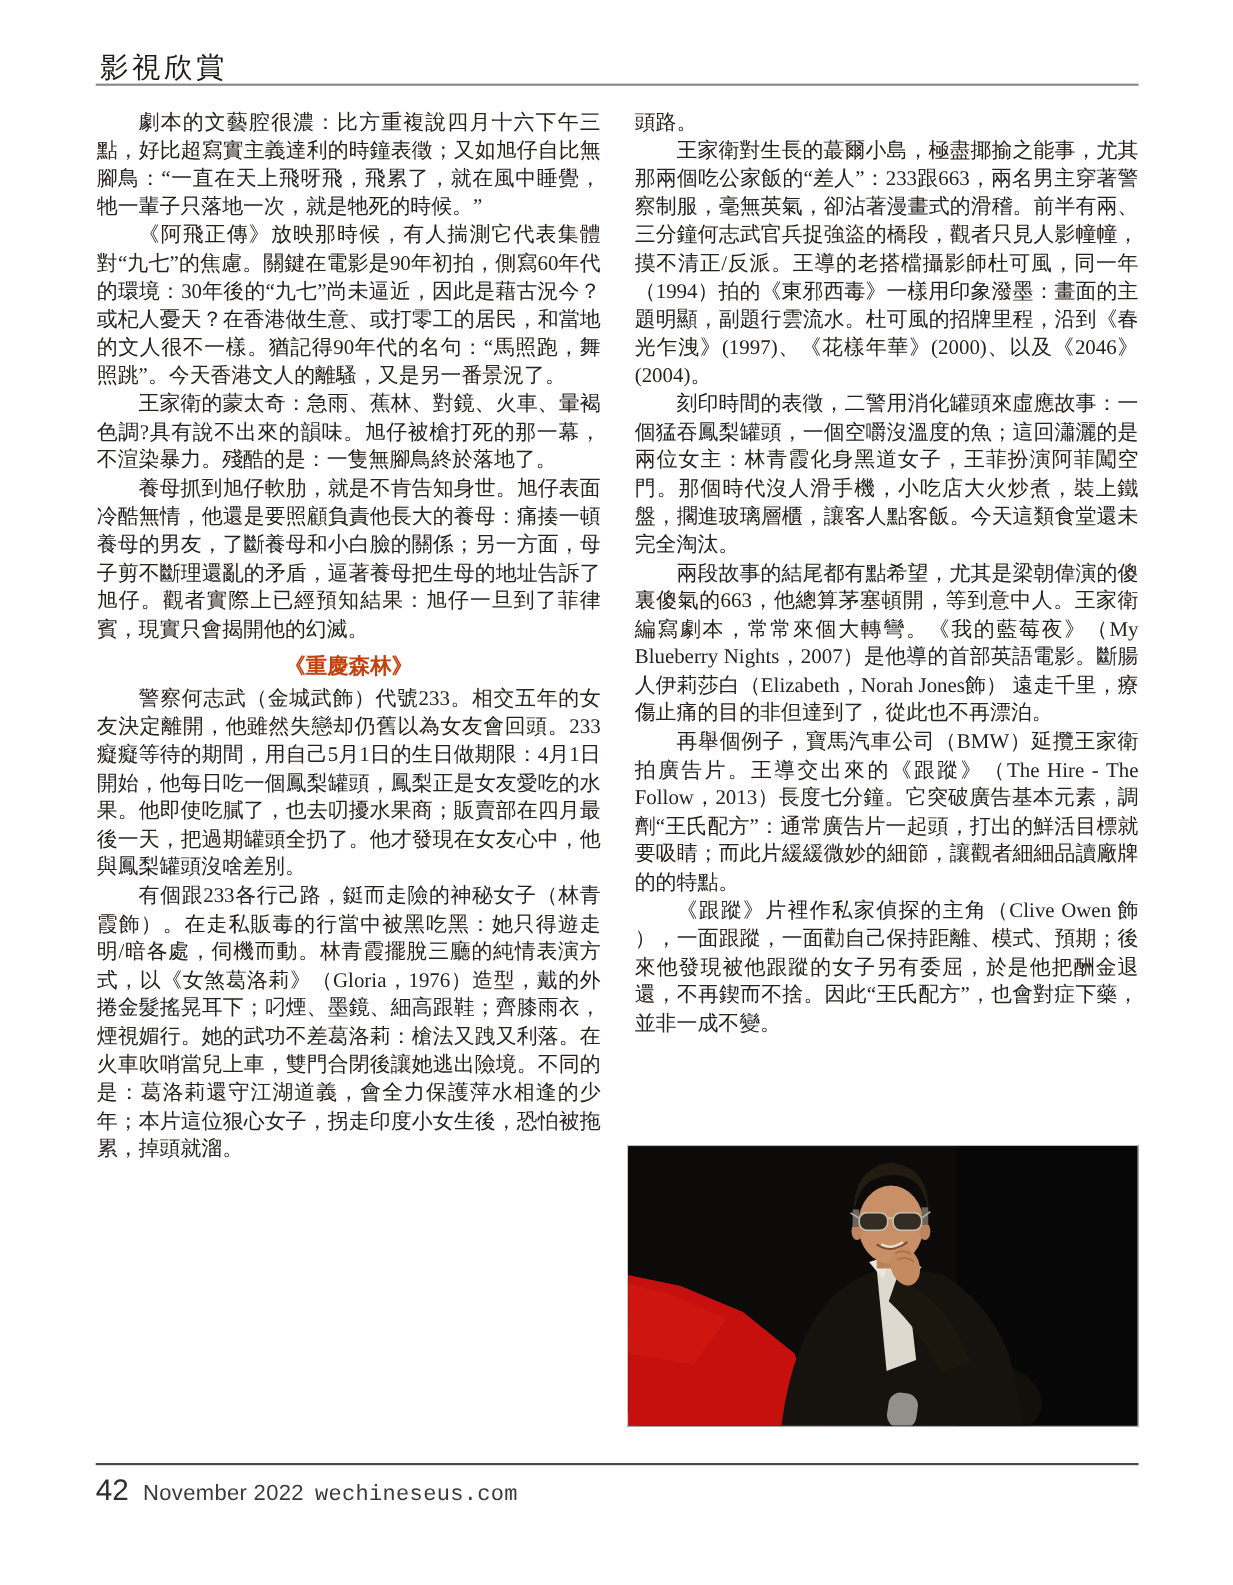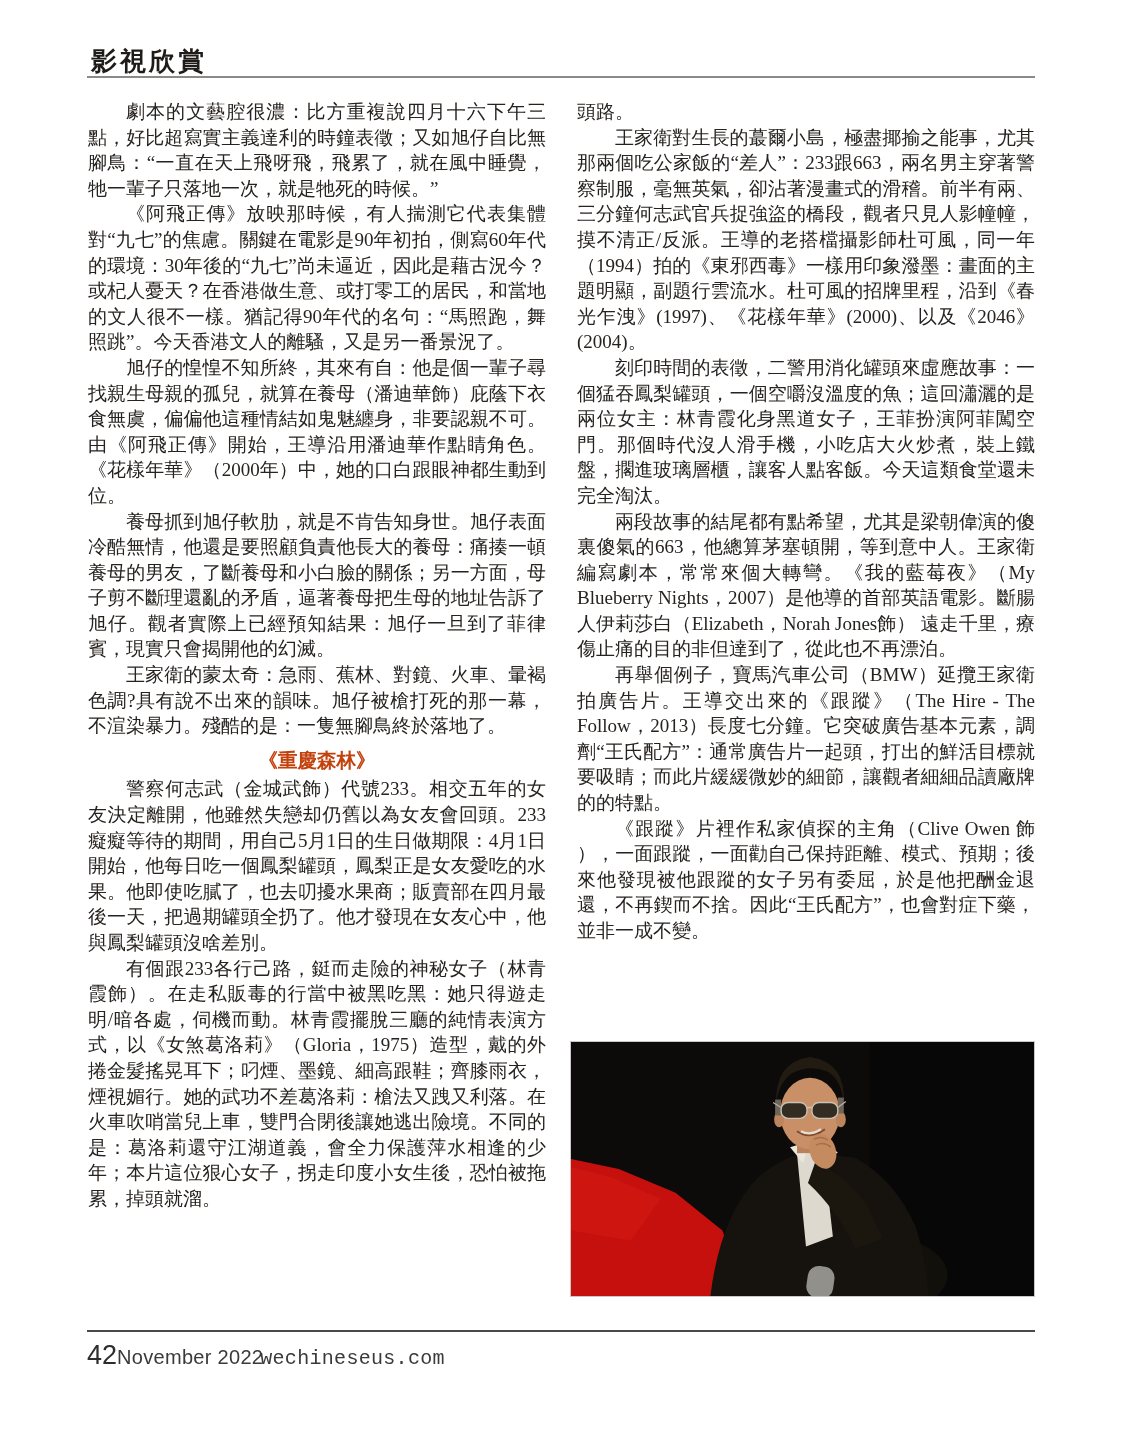--- a/index.html
+++ b/index.html
@@ -7,21 +7,21 @@
     position:relative;
     width:1121px;height:1441px;
     background:#ffffff;
     overflow:hidden;
     font-family:"Liberation Serif","DejaVu Serif",serif;
     color:#26221f;
   }
   
   .hdr-title{
     position:absolute;left:87px;top:40px;
-    font-size:26px;font-weight:bold;letter-spacing:3px;
+    font-size:26px;font-weight:normal;letter-spacing:3px;
     color:#1e1b19;margin:4px;
   }
   .hdr-rule{
     position:absolute;left:87px;top:76px;width:948px;height:2px;
     background:#8a8a8a;
   }
   
   .col{
     position:absolute;top:99px;width:458px;
     font-size:19px;line-height:25.6px;
@@ -43,44 +43,43 @@
     margin:0;border:1px solid #c9c9c9;background:#0c0b09;box-sizing:border-box;
   }
   .photo svg{display:block;width:100%;height:100%;}
   
   .ftr-rule{
     position:absolute;left:87px;top:1330px;width:948px;height:2px;
     background:#4a4a4a;
   }
   .ftr{
     position:absolute;left:87px;top:1340px;
-    display:flex;align-items:baseline;
+    display:flex;align-items:baseline;gap:13px;
     font-family:"Liberation Sans","DejaVu Sans",sans-serif;color:#3a3a3a;
   }
   .ftr .pageno{font-size:27px;color:#2e2e2e;}
   .ftr .issue,.ftr .site{font-size:20px;letter-spacing:.3px;}
   .ftr .site{margin-left:-3px;font-family:Liberation Mono, monospace;}
 </style>
 </head>
 <body>
 
 <div class="page">
 
   <h1 class="hdr-title">影視欣賞</h1>
   <div class="hdr-rule"></div>
 
   <section class="col col-left">
     <p>劇本的文藝腔很濃：比方重複說四月十六下午三點，好比超寫實主義達利的時鐘表徵；又如旭仔自比無腳鳥：“一直在天上飛呀飛，飛累了，就在風中睡覺，牠一輩子只落地一次，就是牠死的時候。”</p>
     <p>《阿飛正傳》放映那時候，有人揣測它代表集體對“九七”的焦慮。關鍵在電影是90年初拍，側寫60年代的環境：30年後的“九七”尚未逼近，因此是藉古況今？或杞人憂天？在香港做生意、或打零工的居民，和當地的文人很不一樣。猶記得90年代的名句：“馬照跑，舞照跳”。今天香港文人的離騷，又是另一番景況了。</p>
-    <p>旭仔的惶惶不知所終，其來有自：他是個一輩子尋找親生母親的孤兒，就算在養母（潘迪華飾）庇蔭下衣食無虞，偏偏他這種情結如鬼魅纏身，非要認親不可。由《阿飛正傳》開始，王導沿用潘迪華作點睛角色。《花樣年華》（2000年）中，她的口白跟眼神都生動到位。</p>
+    <p>王家衛的蒙太奇：急雨、蕉林、對鏡、火車、暈褐色調?具有說不出來的韻味。旭仔被槍打死的那一幕，不渲染暴力。殘酷的是：一隻無腳鳥終於落地了。</p>
     <p>養母抓到旭仔軟肋，就是不肯告知身世。旭仔表面冷酷無情，他還是要照顧負責他長大的養母：痛揍一頓養母的男友，了斷養母和小白臉的關係；另一方面，母子剪不斷理還亂的矛盾，逼著養母把生母的地址告訴了旭仔。觀者實際上已經預知結果：旭仔一旦到了菲律賓，現實只會揭開他的幻滅。</p>
-    <p>王家衛的蒙太奇：急雨、蕉林、對鏡、火車、暈褐色調?具有說不出來的韻味。旭仔被槍打死的那一幕，不渲染暴力。殘酷的是：一隻無腳鳥終於落地了。</p>
     <h2>《重慶森林》</h2>
     <p>警察何志武（金城武飾）代號233。相交五年的女友決定離開，他雖然失戀却仍舊以為女友會回頭。233癡癡等待的期間，用自己5月1日的生日做期限：4月1日開始，他每日吃一個鳳梨罐頭，鳳梨正是女友愛吃的水果。他即使吃膩了，也去叨擾水果商；販賣部在四月最後一天，把過期罐頭全扔了。他才發現在女友心中，他與鳳梨罐頭沒啥差別。</p>
-    <p>有個跟233各行己路，鋌而走險的神秘女子（林青霞飾）。在走私販毒的行當中被黑吃黑：她只得遊走明/暗各處，伺機而動。林青霞擺脫三廳的純情表演方式，以《女煞葛洛莉》（Gloria，1975）造型，戴的外捲金髮搖晃耳下；叼煙、墨鏡、細高跟鞋；齊膝雨衣，煙視媚行。她的武功不差葛洛莉：槍法又跩又利落。在火車吹哨當兒上車，雙門合閉後讓她逃出險境。不同的是：葛洛莉還守江湖道義，會全力保護萍水相逢的少年；本片這位狠心女子，拐走印度小女生後，恐怕被拖累，掉頭就溜。</p>
+    <p>有個跟233各行己路，鋌而走險的神秘女子（林青霞飾）。在走私販毒的行當中被黑吃黑：她只得遊走明/暗各處，伺機而動。林青霞擺脫三廳的純情表演方式，以《女煞葛洛莉》（Gloria，1976）造型，戴的外捲金髮搖晃耳下；叼煙、墨鏡、細高跟鞋；齊膝雨衣，煙視媚行。她的武功不差葛洛莉：槍法又跩又利落。在火車吹哨當兒上車，雙門合閉後讓她逃出險境。不同的是：葛洛莉還守江湖道義，會全力保護萍水相逢的少年；本片這位狠心女子，拐走印度小女生後，恐怕被拖累，掉頭就溜。</p>
   </section>
 
   <section class="col col-right">
     <p class="cont">頭路。</p>
     <p>王家衛對生長的蕞爾小島，極盡揶揄之能事，尤其那兩個吃公家飯的“差人”：233跟663，兩名男主穿著警察制服，毫無英氣，卻沾著漫畫式的滑稽。前半有兩、三分鐘何志武官兵捉強盜的橋段，觀者只見人影幢幢，摸不清正/反派。王導的老搭檔攝影師杜可風，同一年（1994）拍的《東邪西毒》一樣用印象潑墨：畫面的主題明顯，副題行雲流水。杜可風的招牌里程，沿到《春光乍洩》(1997)、《花樣年華》(2000)、以及《2046》(2004)。</p>
     <p>刻印時間的表徵，二警用消化罐頭來虛應故事：一個猛吞鳳梨罐頭，一個空嚼沒溫度的魚；這回瀟灑的是兩位女主：林青霞化身黑道女子，王菲扮演阿菲闖空門。那個時代沒人滑手機，小吃店大火炒煮，裝上鐵盤，擱進玻璃層櫃，讓客人點客飯。今天這類食堂還未完全淘汰。</p>
     <p>兩段故事的結尾都有點希望，尤其是梁朝偉演的傻裏傻氣的663，他總算茅塞頓開，等到意中人。王家衛編寫劇本，常常來個大轉彎。《我的藍莓夜》（My Blueberry Nights，2007）是他導的首部英語電影。斷腸人伊莉莎白（Elizabeth，Norah Jones飾）  遠走千里，療傷止痛的目的非但達到了，從此也不再漂泊。</p>
     <p>再舉個例子，寶馬汽車公司（BMW）延攬王家衛拍廣告片。王導交出來的《跟蹤》（The Hire - The Follow，2013）長度七分鐘。它突破廣告基本元素，調劑“王氏配方”：通常廣告片一起頭，打出的鮮活目標就要吸睛；而此片緩緩微妙的細節，讓觀者細細品讀廠牌的的特點。</p>
     <p>《跟蹤》片裡作私家偵探的主角（Clive Owen 飾 ），一面跟蹤，一面勸自己保持距離、模式、預期；後來他發現被他跟蹤的女子另有委屈，於是他把酬金退還，不再鍥而不捨。因此“王氏配方”，也會對症下藥，並非一成不變。</p>
   </section>

